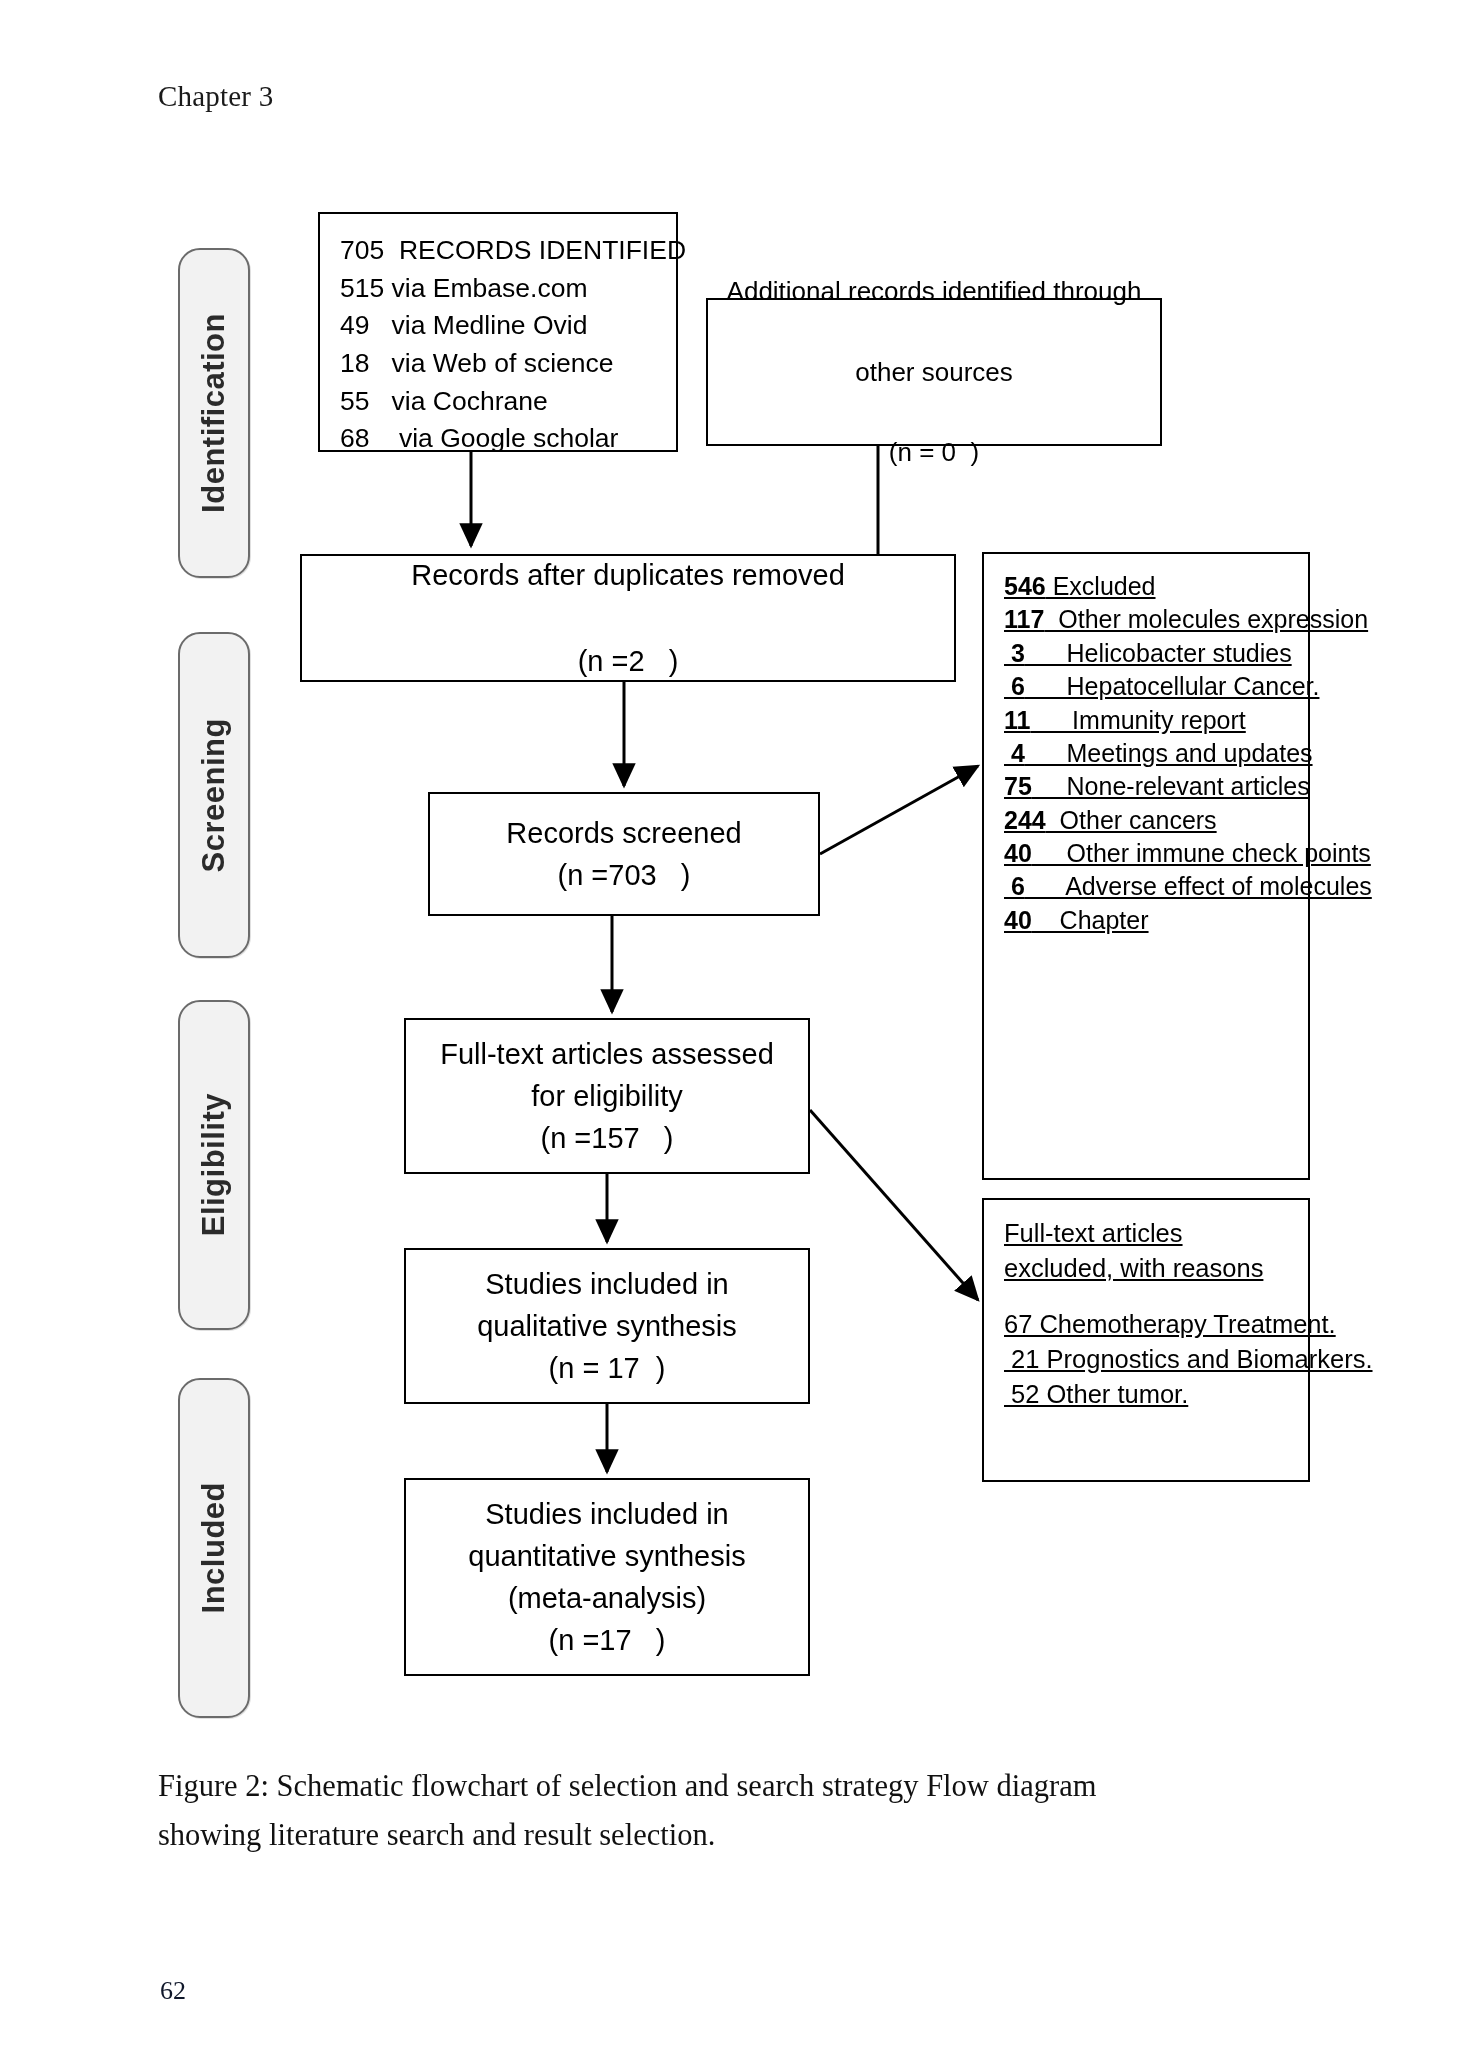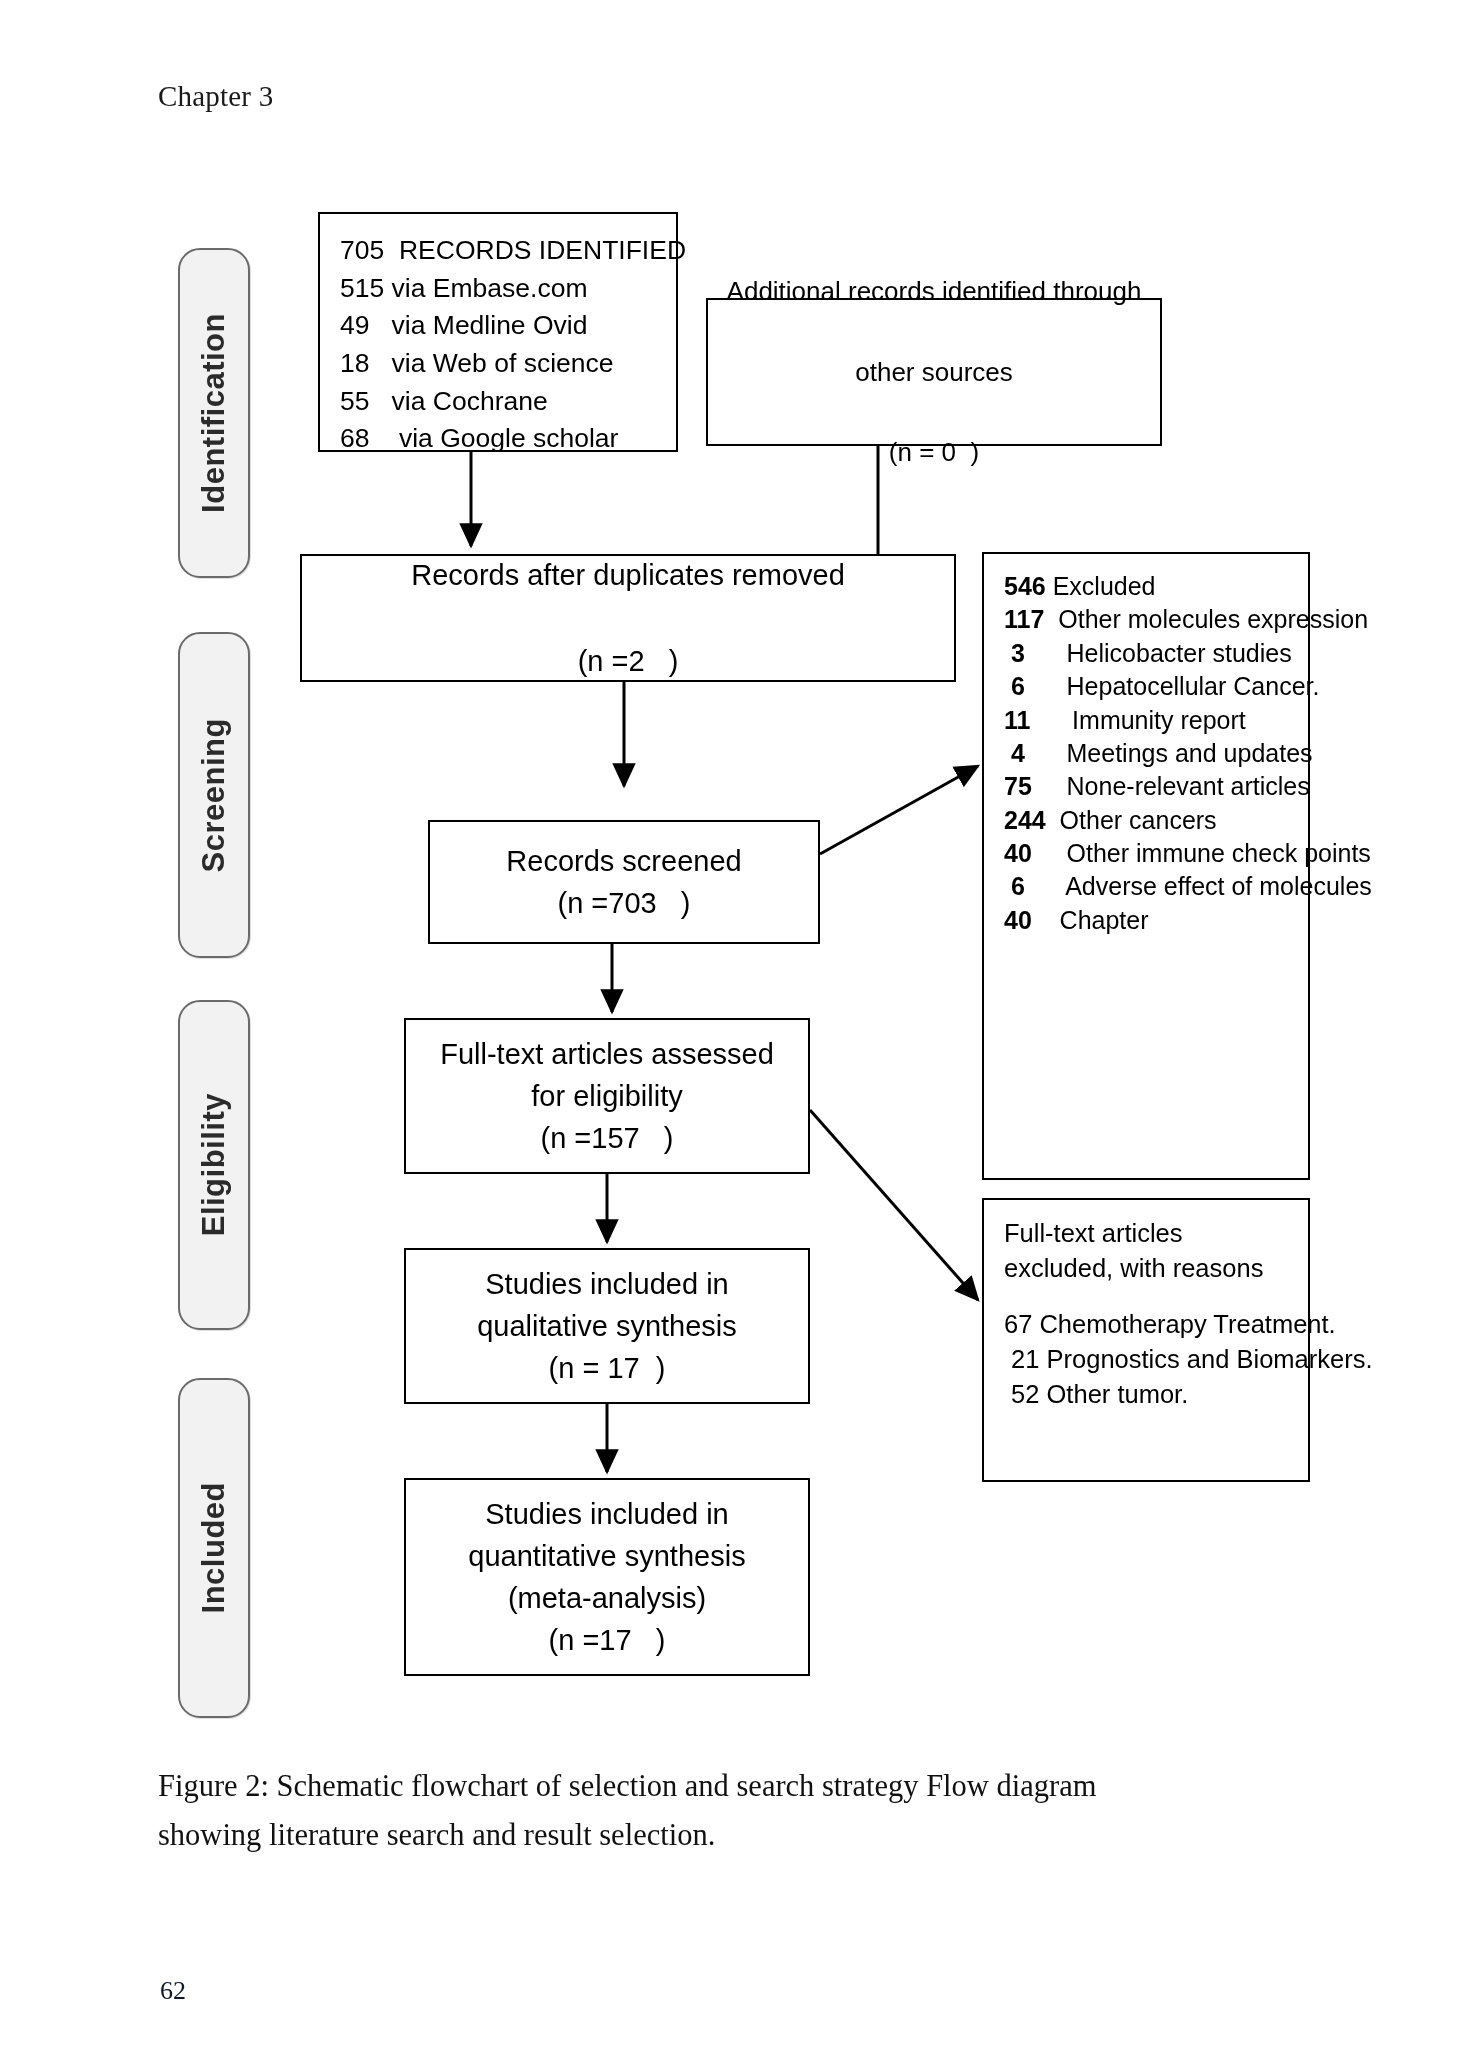--- a/index.html
+++ b/index.html
@@ -97,20 +97,21 @@
   .fbox.center {
     display: flex;
     flex-direction: column;
     align-items: center;
     justify-content: center;
     text-align: center;
   }
   .fbox.listbox {
     padding: 16px 16px 10px 20px;
     line-height: 1.33;
+    text-decoration: underline;
   }
   .fbox .line { white-space: pre; }
   .fbox .num {
     font-weight: bold;
   }
 
   
   #box-identified { left: 318px; top: 212px; width: 360px; height: 240px; padding: 18px 0 16px 20px; }
   #box-identified .line { font-size: 26.5px; line-height: 1.42; }
 
@@ -120,21 +121,21 @@
 
   
   #box-duplicates { left: 300px; top: 554px; width: 656px; height: 128px; gap: 43px; }
   #box-duplicates .line { font-size: 29px; line-height: 1.45; }
 
   
   #box-excluded { left: 982px; top: 552px; width: 328px; height: 628px; }
   #box-excluded .line { font-size: 25px; line-height: 1.335; }
 
   
-  #box-screened { left: 428px; top: 792px; width: 392px; height: 124px; margin-top: 28px; }
+  #box-screened { left: 428px; top: 792px; width: 392px; height: 124px; }
   #box-screened .line { font-size: 29px; line-height: 1.45; }
 
   
   #box-fulltext { left: 404px; top: 1018px; width: 406px; height: 156px; }
   #box-fulltext .line { font-size: 29px; line-height: 1.45; }
 
   
   #box-qualitative { left: 404px; top: 1248px; width: 406px; height: 156px; }
   #box-qualitative .line { font-size: 29px; line-height: 1.45; }
 

